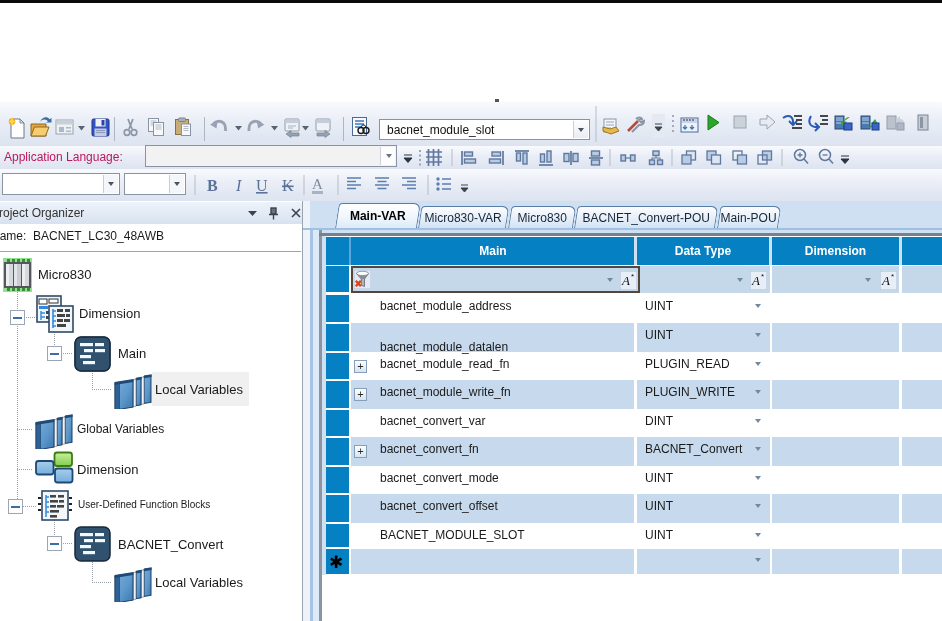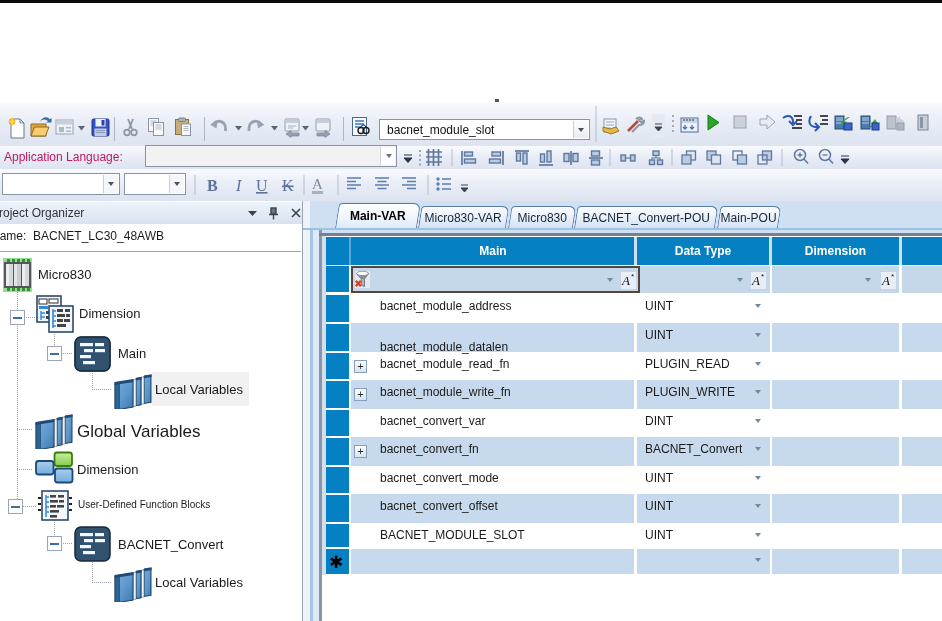--- a/index.html
+++ b/index.html
@@ -472,21 +472,21 @@
   <rect x="29" y="0" width="7.6" height="2.8" fill="#1f4a77"></rect>
   <rect x="26" y="1.5" width="3" height="27" fill="#eef2f6" stroke="#50606e" stroke-width=".5"></rect>
   <rect x="21" y="2" width="5" height="27" fill="url(#bg34x411)" stroke="#1c3f66"></rect>
   <rect x="21" y="1" width="5.6" height="2.8" fill="#1f4a77"></rect>
   <rect x="18" y="2.5" width="3" height="27" fill="#eef2f6" stroke="#50606e" stroke-width=".5"></rect>
   <rect x="0" y="3" width="18" height="27" fill="url(#bg34x411)" stroke="#1c3f66"></rect>
   <rect x="0" y="3" width="4.5" height="27" fill="#2e6196" stroke="#1c3f66" stroke-width=".6"></rect>
   <rect x="-.4" y="2" width="18.8" height="3" fill="#1f4a77"></rect>
  </g>
 </svg>
-<div class="tx" style="left:77px;top:422px;font-size:17px">Global Variables</div>
+<div class="tx" style="left:77px;top:422px;font-size:12px">Global Variables</div>
 
 <svg class="a" width="40" height="38" style="left:34px;top:449px" viewBox="0 0 40 38">
  <defs>
   <linearGradient id="dtg" x1="0" y1="0" x2="0" y2="1">
         <stop offset="0" stop-color="#c8f0a0"></stop>
         <stop offset="1" stop-color="#84cc4c"></stop>
       </linearGradient>
   <linearGradient id="dtb" x1="0" y1="0" x2="0" y2="1">
         <stop offset="0" stop-color="#a8cdea"></stop>
         <stop offset="1" stop-color="#74aede"></stop>

